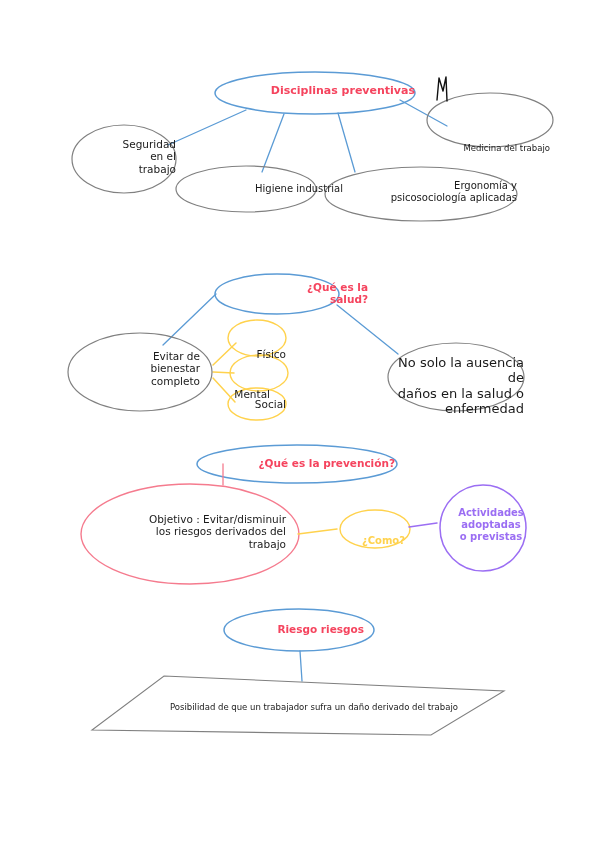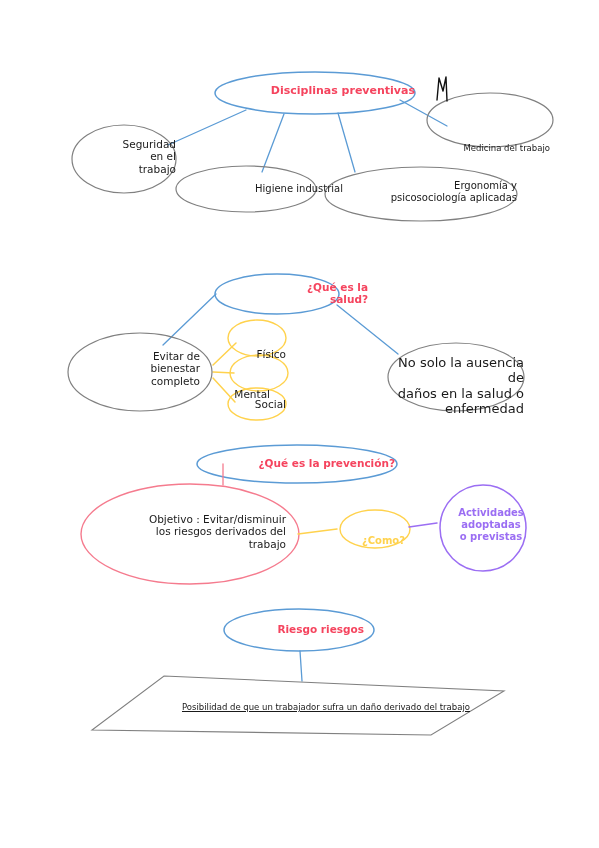--- a/index.html
+++ b/index.html
@@ -149,13 +149,13 @@
 trabajo</div>
 
 <div class="node-text t-yellow" style="left:345px; top:523px; width:60px; font-size:10px;margin-top:12px;">¿Como?</div>
 
 <div class="node-text t-purple" style="left:451px; top:507px; width:80px; font-size:10px;">Actividades
 adoptadas
 o previstas</div>
 
 <div class="node-text t-red" style="left:234px; top:623px; width:130px; font-size:10.5px;">Riesgo riesgos</div>
 
-<div class="node-text t-dark" style="left:140px; top:702px; width:330px; font-size:8.5px;text-decoration:underline;">Posibilidad de que un trabajador sufra un daño derivado del trabajo</div>
+<div class="node-text t-dark" style="left:128px; top:702px; width:330px; font-size:8.5px;">Posibilidad de que un trabajador sufra un daño derivado del trabajo</div>
 
 </body></html>

